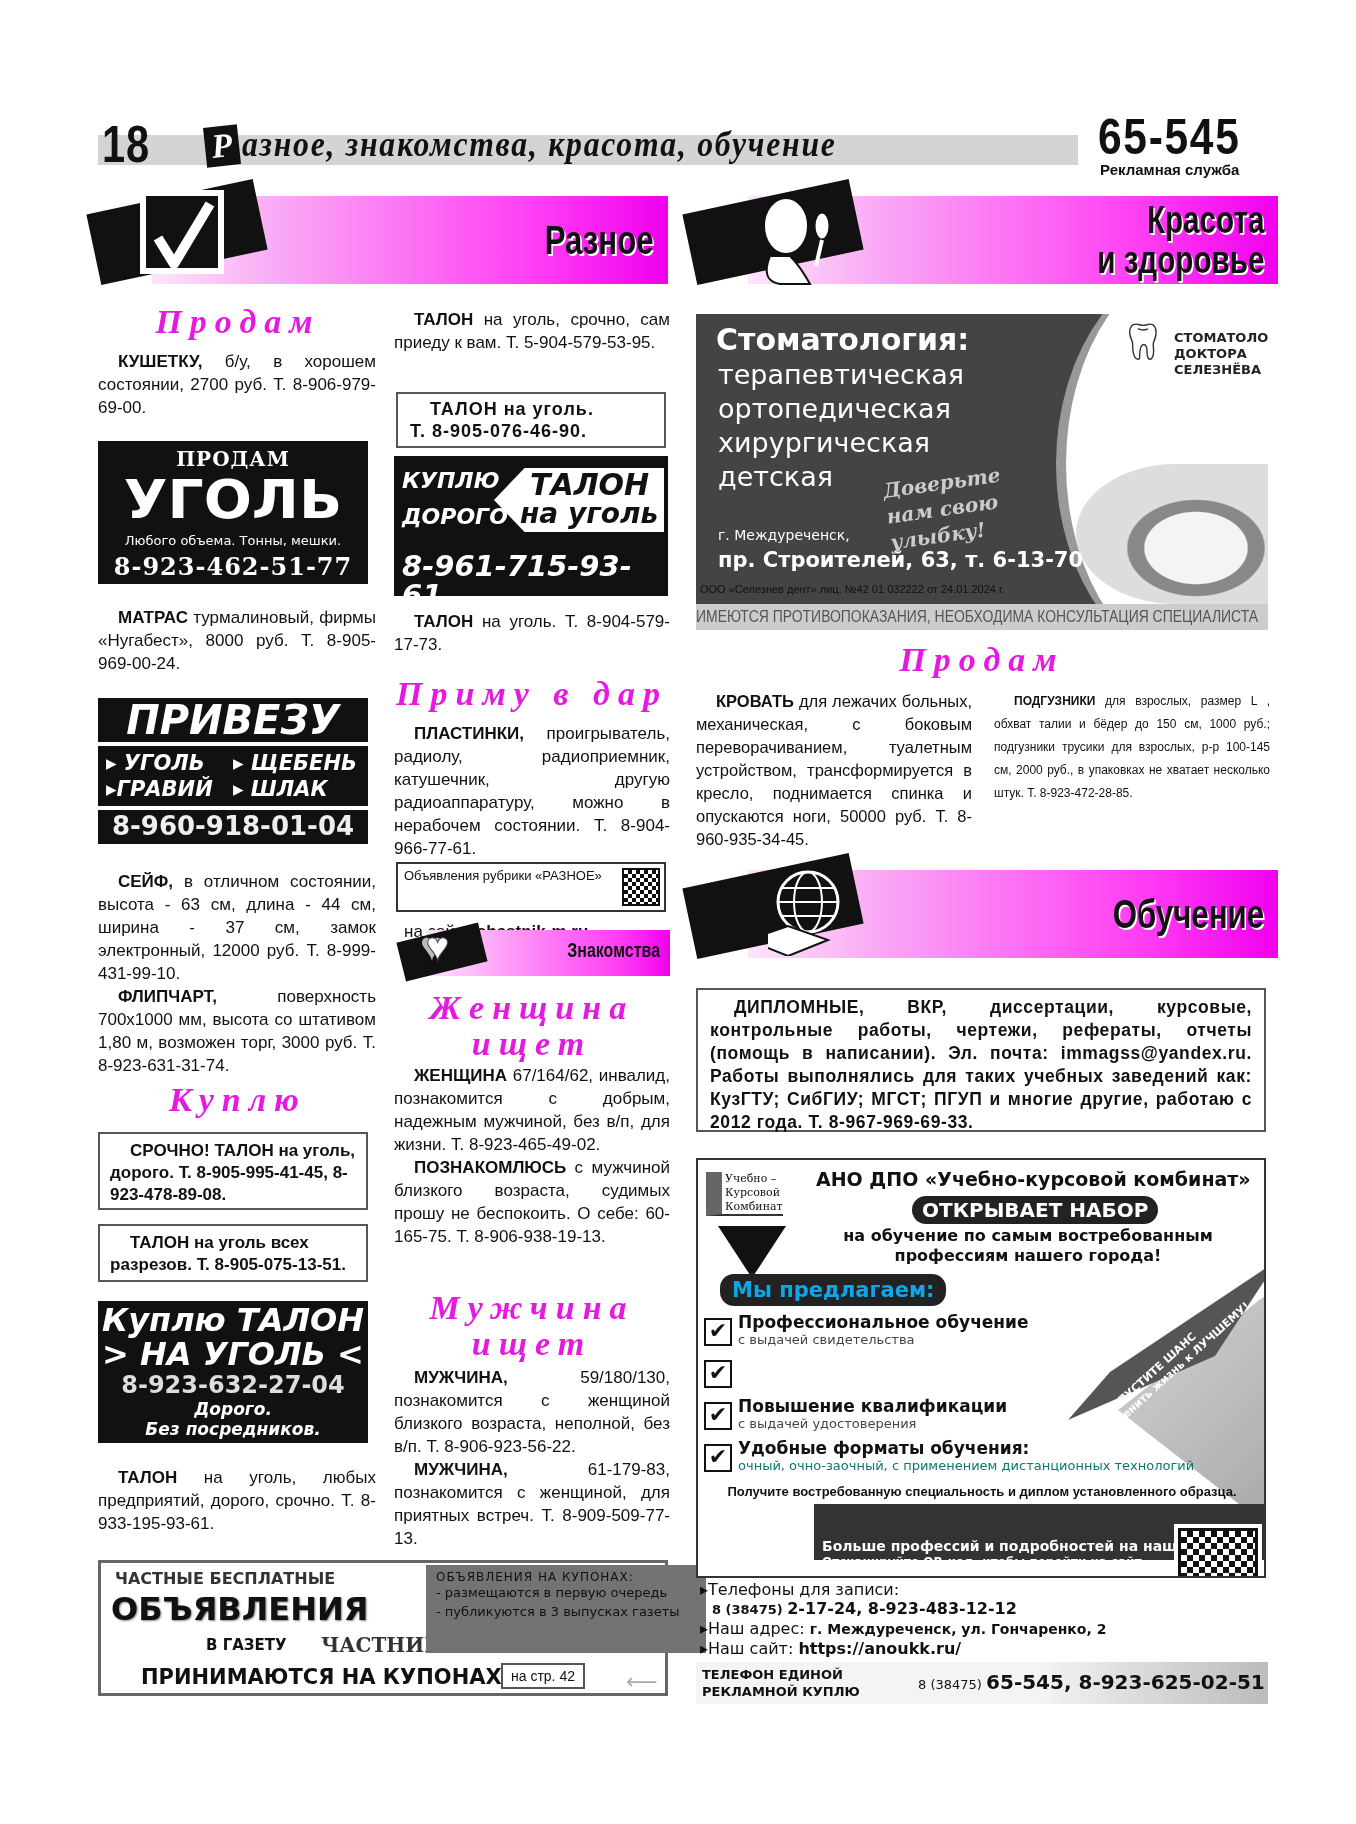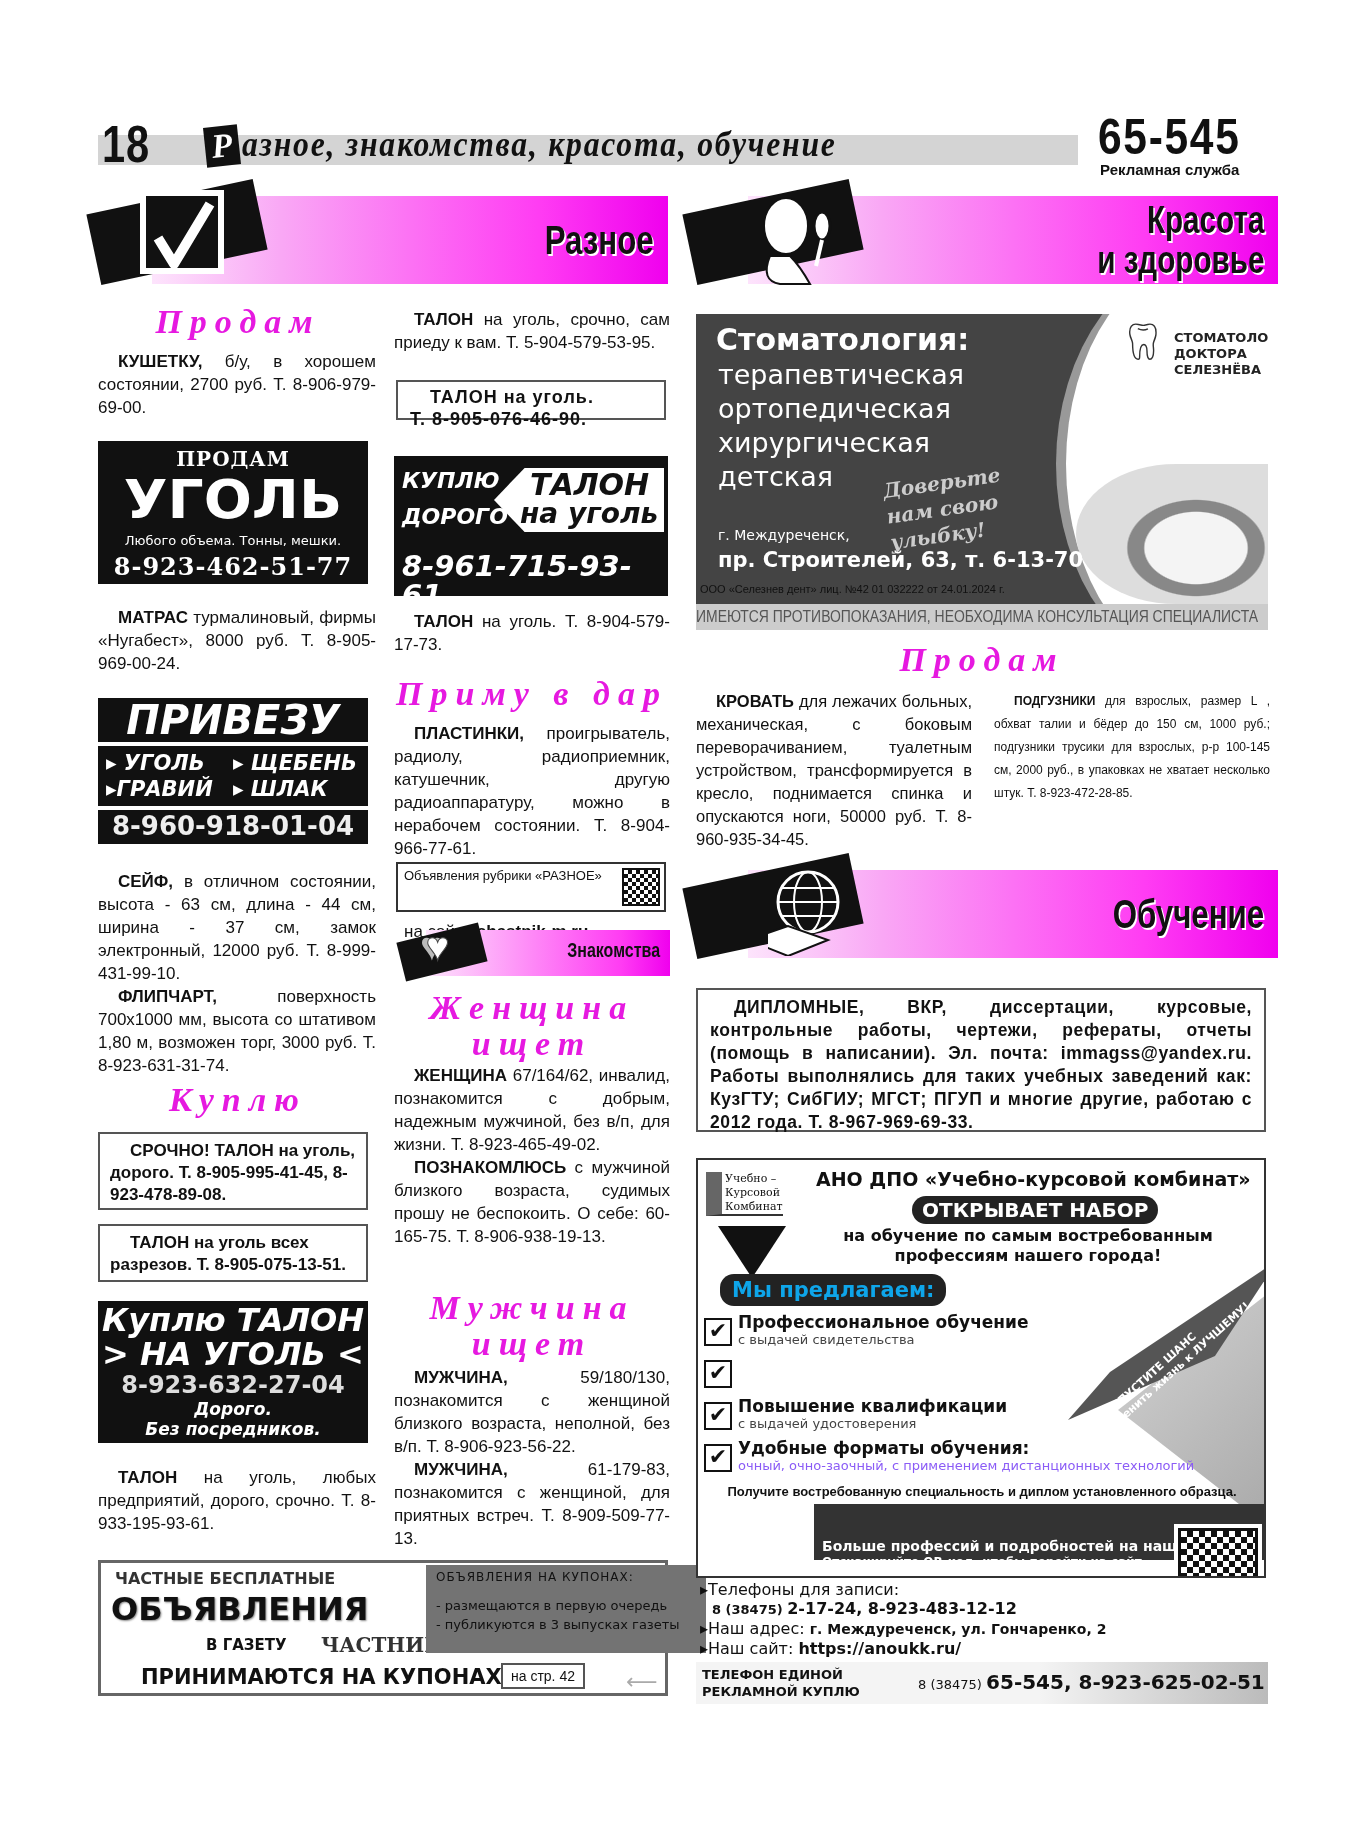--- a/index.html
+++ b/index.html
@@ -101,21 +101,21 @@
   <div style="font:italic bold 32px/34px 'DejaVu Sans',sans-serif;margin-top:2px;">Куплю ТАЛОН</div>
   <div style="font:italic bold 32px/34px 'DejaVu Sans',sans-serif;">&gt; <span>НА УГОЛЬ</span> &lt;</div>
   <div style="font:bold 24px/28px 'DejaVu Sans',sans-serif;color:#ddd;">8-923-632-27-04</div>
   <div style="font:italic bold 17px/20px 'DejaVu Sans',sans-serif;">Дорого.</div>
   <div style="font:italic bold 17px/20px 'DejaVu Sans',sans-serif;">Без посредников.</div>
 </div>
 
 <div class="abs ad ind" style="left:98px;top:1466px;width:278px;"><b>ТАЛОН</b><span> на уголь, любых предприятий, дорого, срочно. Т. 8-933-195-93-61.</span></div>
 
 <div class="abs ad ind" style="left:394px;top:308px;width:276px;"><b>ТАЛОН</b><span> на уголь, срочно, сам приеду к вам. Т. 5-904-579-53-95.</span></div>
-<div class="abs box" style="left:396px;top:380px;width:270px;height:40px;font-size:18px;line-height:22px;padding:4px 12px;letter-spacing:1px;">
+<div class="abs box" style="left:396px;top:392px;width:270px;height:56px;font-size:18px;line-height:22px;padding:4px 12px;letter-spacing:1px;">
   <div style="text-indent:20px;">ТАЛОН на уголь.</div>
   <div>Т. 8-905-076-46-90.</div>
 </div>
 
 <div class="abs black" style="left:394px;top:456px;width:274px;height:140px;text-align:left;">
   <div class="abs" style="left:100px;top:12px;width:170px;height:64px;background:#fff;clip-path:polygon(18% 0,100% 0,100% 100%,18% 100%,0 50%);"></div>
   <div class="abs" style="left:8px;top:14px;font:italic bold 22px/1 'DejaVu Sans',sans-serif;">КУПЛЮ</div>
   <div class="abs" style="left:8px;top:50px;font:italic bold 22px/1 'DejaVu Sans',sans-serif;">ДОРОГО</div>
   <div class="abs" style="left:136px;top:14px;color:#111;font:italic bold 30px/1 'DejaVu Sans',sans-serif;">ТАЛОН</div>
   <div class="abs" style="left:126px;top:44px;color:#111;font:italic bold 28px/1 'DejaVu Sans',sans-serif;">на уголь</div>
@@ -151,21 +151,21 @@
 <div class="abs" style="left:98px;top:1560px;width:570px;height:136px;background:#fff;border:3px solid #666;box-sizing:border-box;">
   <div class="abs" style="left:14px;top:8px;font:bold 16px/1 'DejaVu Sans',sans-serif;color:#333;">ЧАСТНЫЕ БЕСПЛАТНЫЕ</div>
   <div class="abs" style="left:10px;top:30px;font:bold 32px/1 'DejaVu Sans',sans-serif;text-shadow:1px 1px 2px #888;">ОБЪЯВЛЕНИЯ</div>
   <div class="abs" style="left:105px;top:75px;font:bold 15px/1 'DejaVu Sans',sans-serif;">В ГАЗЕТУ</div>
   <div class="abs" style="left:220px;top:72px;font:bold 20px/1 'DejaVu Serif',serif;color:#333;">ЧАСТНИК</div>
   <div class="abs" style="left:40px;top:104px;font:bold 21px/1 'DejaVu Sans',sans-serif;">ПРИНИМАЮТСЯ НА КУПОНАХ</div>
   <div class="abs" style="left:400px;top:100px;border:2px solid #555;padding:2px 8px;font:14px/18px 'Liberation Sans',sans-serif;">на стр. 42</div>
   <div class="abs" style="left:525px;top:108px;font-size:22px;line-height:1;color:#aaa;">⟵</div>
   <div class="abs" style="left:325px;top:2px;width:280px;height:88px;background:#737373;padding:4px 10px;box-sizing:border-box;">
     <div style="font:12px/16px 'DejaVu Sans',sans-serif;letter-spacing:1px;">ОБЪЯВЛЕНИЯ НА КУПОНАХ:</div>
-    <div style="font:13px/15px 'DejaVu Sans',sans-serif;margin-top:13px;">- размещаются в первую очередь</div>
+    <div style="font:13px/15px 'DejaVu Sans',sans-serif;margin-top:0;">- размещаются в первую очередь</div>
     <div style="font:13px/15px 'DejaVu Sans',sans-serif;margin-top:4px;">- публикуются в 3 выпусках газеты</div>
   </div>
 </div>
 
 <div class="abs" style="left:696px;top:314px;width:572px;height:316px;background:#444;overflow:hidden;">
   <div class="abs" style="left:360px;top:-60px;width:300px;height:420px;border-radius:50%;background:#fff;border-left:10px solid #999;"></div>
   <div class="abs" style="left:380px;top:150px;width:200px;height:140px;border-radius:50% 0 0 50%;background:radial-gradient(ellipse at 60% 60%,#f4f4f4 0 30%,#888 31% 40%,#ddd 41%);"></div>
   <div class="abs" style="left:424px;top:10px;font-size:36px;line-height:1;color:#333;">🦷︎</div>
   <div class="abs" style="left:478px;top:16px;font:bold 13px/16px 'DejaVu Sans',sans-serif;color:#222;">
     <div>СТОМАТОЛОГИЯ</div>
@@ -245,21 +245,21 @@
       <span style="width:24px;height:24px;border:2px solid #111;font:bold 22px/22px 'DejaVu Sans',sans-serif;text-align:center;margin-top:6px;">✔</span>
       <div>
           <div style="font:bold 17px/20px 'DejaVu Sans',sans-serif;">Повышение квалификации</div>
           <div style="font:13px/15px 'DejaVu Sans',sans-serif;color:#444;">с выдачей удостоверения</div>
         </div>
     </div>
     <div style="display:flex;gap:6px;height:42px;">
       <span style="width:24px;height:24px;border:2px solid #111;font:bold 22px/22px 'DejaVu Sans',sans-serif;text-align:center;margin-top:6px;">✔</span>
       <div>
           <div style="font:bold 17px/20px 'DejaVu Sans',sans-serif;">Удобные форматы обучения:</div>
-          <div style="font:13px/15px 'DejaVu Sans',sans-serif;color:#8b5cf6;white-space:nowrap;text-align:center;">очный, очно-заочный, с применением дистанционных технологий</div>
+          <div style="font:13px/15px 'DejaVu Sans',sans-serif;color:#0f766e;white-space:nowrap;text-align:center;">очный, очно-заочный, с применением дистанционных технологий</div>
         </div>
     </div>
   </div>
   <div class="abs" style="left:4px;top:324px;width:560px;text-align:center;font:bold 13px/16px 'Liberation Sans',sans-serif;">Получите востребованную специальность и диплом установленного образца.</div>
 
   <div class="abs" style="left:116px;top:344px;width:452px;height:56px;background:#333;color:#fff;padding:2px 8px;box-sizing:border-box;">
     <div style="font:bold 14px/17px 'DejaVu Sans',sans-serif;margin-top:32px;">Больше профессий и подробностей на нашем сайте!</div>
     <div style="font:bold 12px/15px 'DejaVu Sans',sans-serif;">Отсканируйте QR-код, чтобы перейти на сайт</div>
     <div style="font:bold 12px/15px 'DejaVu Sans',sans-serif;">и выбрать свою новую профессию!</div>
   </div>

